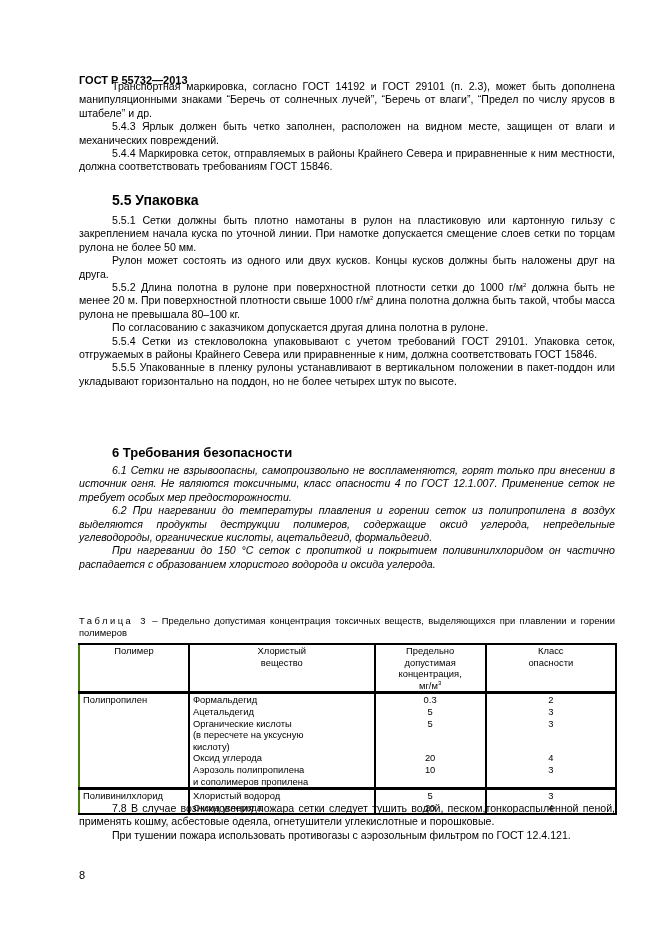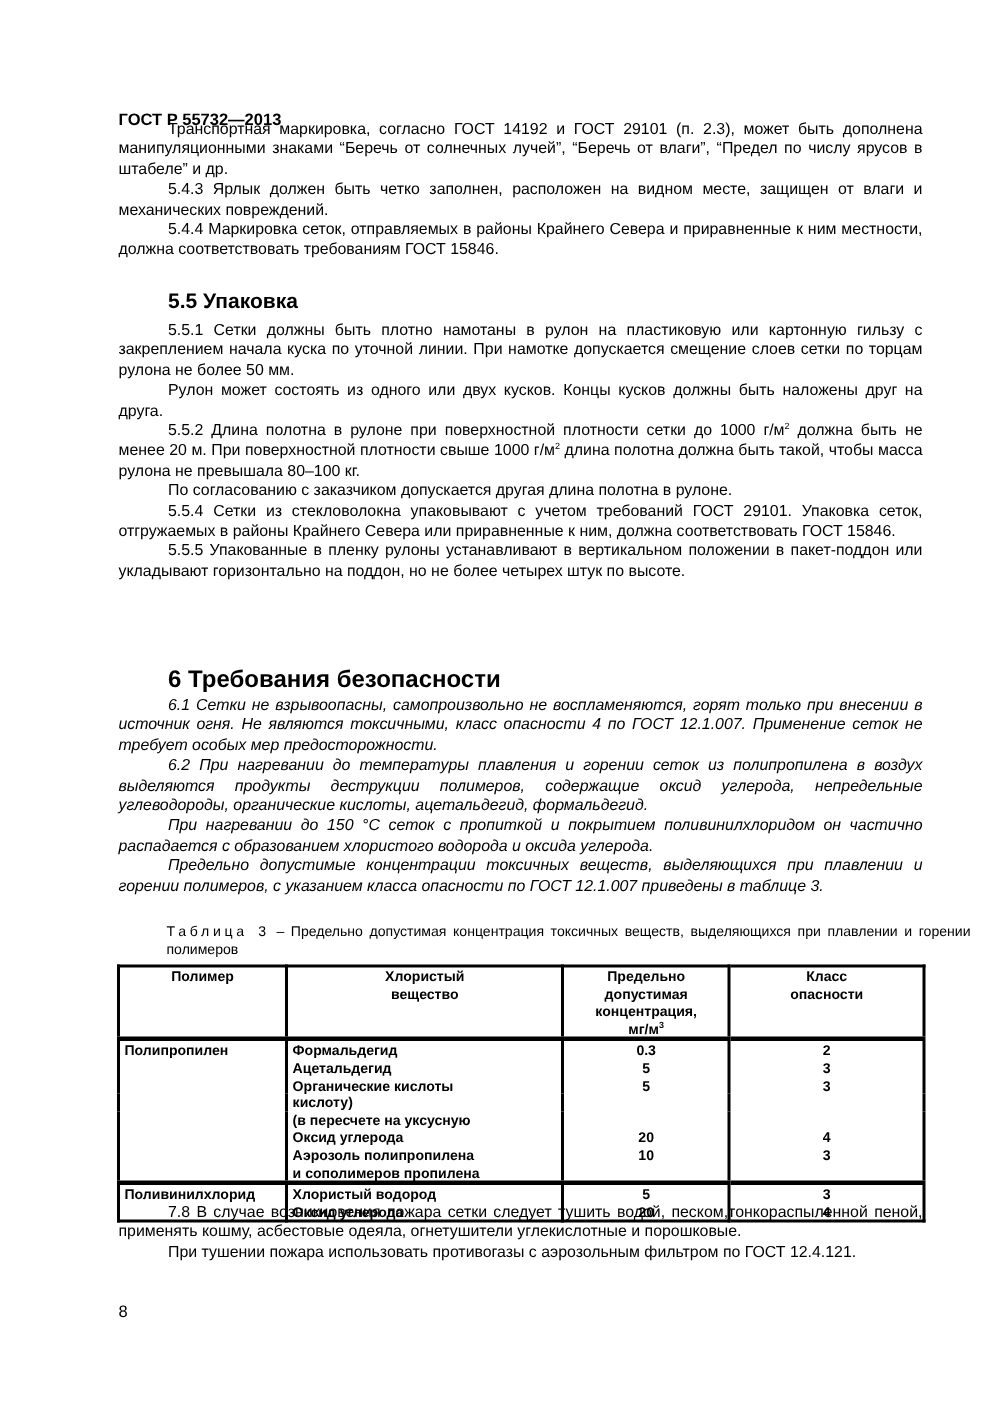--- a/index.html
+++ b/index.html
@@ -2,25 +2,25 @@
 <html><head>
 <meta charset="utf-8">
 <style>
   html, body { margin: 0; padding: 0; background: #ffffff; }
   body { width: 661px; height: 935px; position: relative; overflow: hidden;
          font-family: "Liberation Sans", sans-serif; color: #000; }
   .hdr { position: absolute; left: 79px; top: 62px; font-weight: bold; font-size: 11px; margin-top: 12px; }
   .txt { position: absolute; left: 79px; width: 536px; font-size: 10.6px; line-height: 13.4px; text-align: justify; }
   .txt p { margin: 0; text-indent: 33px; }
   .h55 { position: absolute; left: 112px; top: 192px; font-weight: bold; font-size: 14px; }
-  .h6 { position: absolute; left: 112px; top: 445px; font-weight: bold; font-size: 16px; }
-  .cap { position: absolute; left: 79px; top: 615px; width: 536px; font-size: 9.4px; line-height: 12px; text-align: justify; margin-left: 32px; }
+  .h6 { position: absolute; left: 112px; top: 445px; font-weight: bold; font-size: 13px; }
+  .cap { position: absolute; left: 79px; top: 615px; width: 536px; font-size: 9.4px; line-height: 12px; text-align: justify; }
   .cap .sp { letter-spacing: 2.5px; }
   table { position: absolute; left: 78px; top: 643px; width: 539px; border-collapse: collapse; font-size: 9.4px; line-height: 11.6px; }
-  td, th { border-left: 2px solid #000000; border-right: 2px solid #000; padding: 0 20px; vertical-align: top; font-weight: bold; }
+  td, th { border-left: 2px solid #4d7c0f; border-right: 2px solid #000; padding: 0 20px; vertical-align: top; font-weight: normal; }
   th { border-top: 2px solid #000; border-bottom: 3px solid #000; height: 34px; text-align: center; }
   tr.grp-end td { border-bottom: 3px solid #000; }
   tr.last td { border-bottom: 2px solid #000; }
   td.c { text-align: center; }
   td.l { padding-left: 3px; }
   .foot { position: absolute; left: 79px; top: 869px; font-size: 11px; }
   sup { font-size: 6px; vertical-align: 4px; line-height: 0; }
 </style>
 </head>
 <body>
@@ -43,21 +43,20 @@
   <p>5.5.4 Сетки из стекловолокна упаковывают с учетом требований ГОСТ 29101. Упаковка сеток, отгружаемых в районы Крайнего Севера или приравненные к ним, должна соответствовать ГОСТ 15846.</p>
   <p>5.5.5 Упакованные в пленку рулоны устанавливают в вертикальном положении в пакет-поддон или укладывают горизонтально  на поддон, но не более четырех штук по высоте.</p>
 </div>
 
 <div class="h6">6 Требования безопасности</div>
 
 <div class="txt" style="top:464px;font-style:italic;">
   <p>6.1 Сетки не взрывоопасны, самопроизвольно не воспламеняются, горят только при внесении в источник огня. Не являются токсичными, класс опасности 4 по ГОСТ 12.1.007. Применение сеток не требует особых мер предосторожности.</p>
   <p>6.2 При нагревании до температуры плавления и горении сеток из полипропилена в воздух выделяются продукты деструкции полимеров, содержащие оксид углерода, непредельные углеводороды, органические кислоты, ацетальдегид, формальдегид.</p>
   <p>При нагревании до 150 °С сеток  с  пропиткой и покрытием поливинилхлоридом он частично распадается с образованием хлористого водорода и оксида углерода.</p>
-  <p>Предельно допустимые концентрации токсичных  веществ, выделяющихся при плавлении и горении полимеров, с указанием класса опасности по ГОСТ 12.1.007 приведены в таблице 3.</p>
 </div>
 
 <div class="cap"><span class="sp">Таблица 3</span><span> – Предельно допустимая концентрация токсичных веществ, выделяющихся при плавлении и горении полимеров</span></div>
 
 <table>
   <colgroup>
     <col style="width:110px">
     <col style="width:187px">
     <col style="width:111px">
     <col style="width:131px">
@@ -82,27 +81,27 @@
         <td class="c">3</td>
       </tr>
   <tr>
         <td class="l"></td>
         <td class="l">Органические кислоты</td>
         <td class="c">5</td>
         <td class="c">3</td>
       </tr>
   <tr>
         <td class="l"></td>
-        <td class="l">кислоту)</td>
+        <td class="l">(в пересчете на уксусную</td>
         <td class="c"></td>
         <td class="c"></td>
       </tr>
   <tr>
         <td class="l"></td>
-        <td class="l">(в пересчете на уксусную</td>
+        <td class="l">кислоту)</td>
         <td class="c"></td>
         <td class="c"></td>
       </tr>
   <tr>
         <td class="l"></td>
         <td class="l">Оксид углерода</td>
         <td class="c">20</td>
         <td class="c">4</td>
       </tr>
   <tr>

